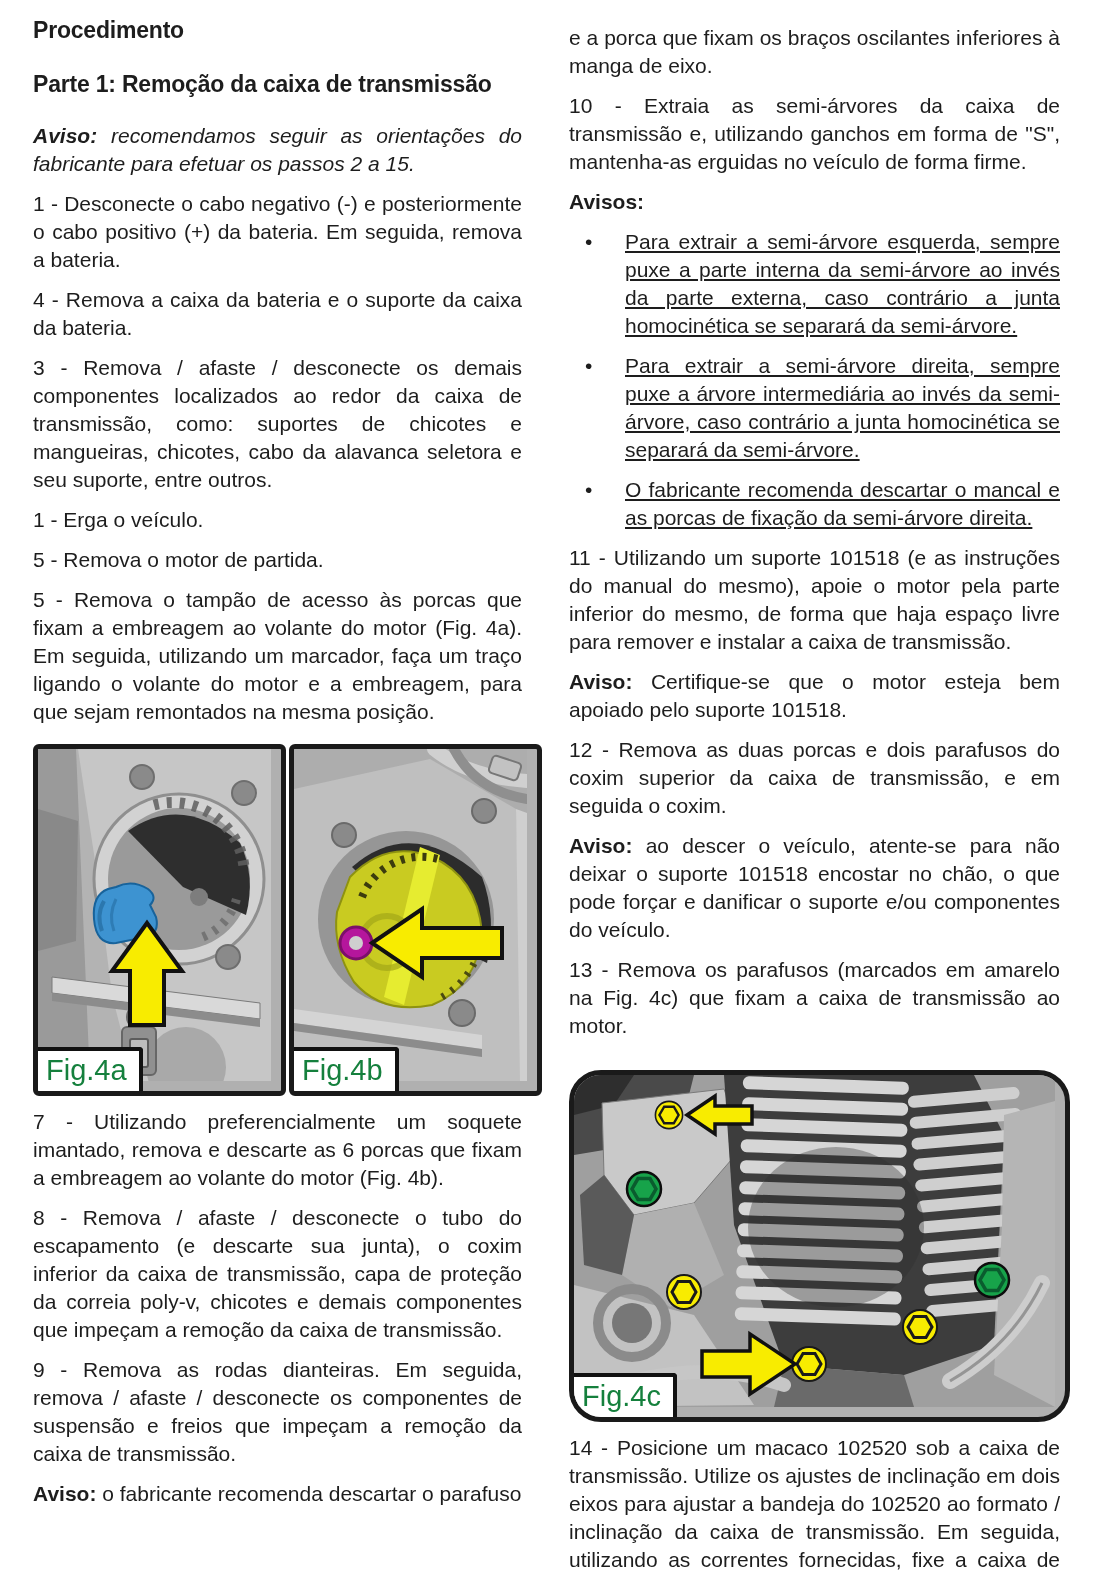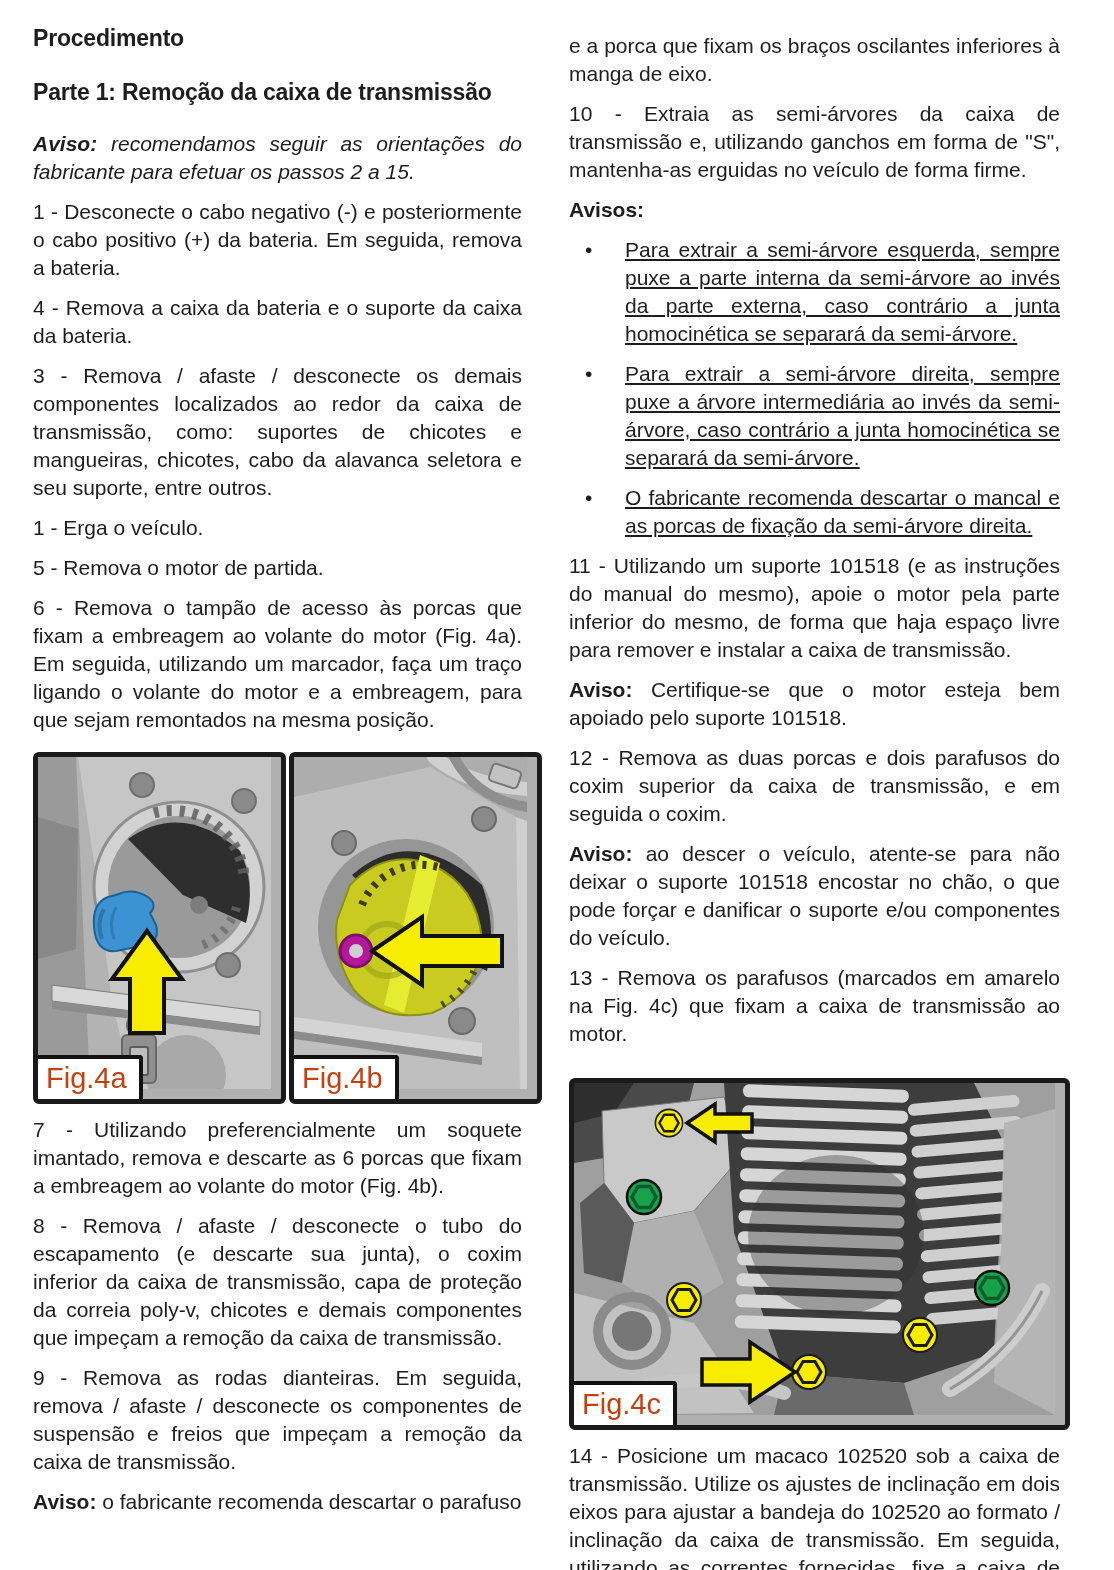--- a/index.html
+++ b/index.html
@@ -4,21 +4,21 @@
 <style>
   html,body{margin:0;padding:0;background:#ffffff;}
   .page{
     position:relative;
     width:1114px;height:1570px;
     overflow:hidden;
     background:#ffffff;
     color:#1d1d1d;
     font-family:"Liberation Sans","DejaVu Sans",sans-serif;
     box-sizing:border-box;
-    padding:16px 54px 0 33px;
+    padding:8px 54px 0 33px;
     display:flex;
     gap:47px;
   }
   .col{width:489px;}
   .col-right{width:491px;}
   h1,h2{
     font-size:23px;
     line-height:28px;
     margin:0;
     font-weight:bold;
@@ -60,21 +60,21 @@
   }
   .fig-panel svg{display:block;}
   .fig-label{
     position:absolute;
     left:0;bottom:0;
     background:#ffffff;
     border:4px solid #111111;
     padding:2px 12px 4px 8px;
     font-size:29px;
     line-height:34px;
-    color:#c2410c;
+    color:#15803d;
     border-bottom:none;
     border-left:none;
     border-top-right-radius:4px;
   }
   .figure-single{margin:30px 0 12px 0;}
 </style>
 </head>
 <body>
 
 <div class="page">
@@ -83,21 +83,21 @@
     <h1>Procedimento</h1>
     <h2>Parte 1: Remoção da caixa de transmissão</h2>
 
     <p class="para first"><b>Aviso:</b> <span>recomendamos seguir as orientações do fabricante para efetuar os passos 2 a 15.</span></p>
 
     <p class="para">1 - Desconecte o cabo negativo (-) e posteriormente o cabo positivo (+) da bateria. Em seguida, remova a bateria.</p>
     <p class="para">4 - Remova a caixa da bateria e o suporte da caixa da bateria.</p>
     <p class="para">3 - Remova / afaste / desconecte os demais componentes localizados ao redor da caixa de transmissão, como: suportes de chicotes e mangueiras, chicotes, cabo da alavanca seletora e seu suporte, entre outros.</p>
     <p class="para">1 - Erga o veículo.</p>
     <p class="para">5 - Remova o motor de partida.</p>
-    <p class="para">6 - Remova o tampão de acesso às porcas que fixam a embreagem ao volante do motor (Fig. 4a). Em seguida, utilizando um marcador, faça um traço ligando o volante do motor e a embreagem, para que sejam remontados na mesma posição.</p>
+    <p class="para">5 - Remova o tampão de acesso às porcas que fixam a embreagem ao volante do motor (Fig. 4a). Em seguida, utilizando um marcador, faça um traço ligando o volante do motor e a embreagem, para que sejam remontados na mesma posição.</p>
 
     <div class="figure-duo">
 
       <div class="fig-panel" style="width:243px;height:342px;">
         <svg width="233" height="332" viewBox="0 0 233 332">
           <rect width="233" height="332" fill="#b3b3b3"></rect>
           <polygon points="0,0 38,0 52,332 0,332" fill="#9a9a9a"></polygon>
           <polygon points="0,60 40,72 38,192 0,202" fill="#898989"></polygon>
           <polygon points="40,0 233,0 233,332 96,332 74,246 58,118 46,40" fill="#c6c6c6"></polygon>
           <circle cx="141" cy="130" r="85" fill="#d2d2d2" stroke="#8f8f8f" stroke-width="3"></circle>
@@ -183,21 +183,21 @@
 
     <p class="para"><b>Aviso:</b> <span>Certifique-se que o motor esteja bem apoiado pelo suporte 101518.</span></p>
 
     <p class="para">12 - Remova as duas porcas e dois parafusos do coxim superior da caixa de transmissão, e em seguida o coxim.</p>
 
     <p class="para"><b>Aviso:</b> <span>ao descer o veículo, atente-se para não deixar o suporte 101518 encostar no chão, o que pode forçar e danificar o suporte e/ou componentes do veículo.</span></p>
 
     <p class="para">13 - Remova os parafusos (marcados em amarelo na Fig. 4c) que fixam a caixa de transmissão ao motor.</p>
 
     <div class="figure-single">
-      <div class="fig-panel" style="width:491px;height:342px;">
+      <div class="fig-panel" style="width:491px;height:342px;border-radius:32px;">
         <svg width="481" height="332" viewBox="0 0 481 332">
           <defs>
             <rect id="slatA" x="164" width="166" height="13" rx="6" fill="#d6d6d6"></rect>
             <rect id="slatB" x="344" width="112" height="12" rx="6" fill="#cfcfcf"></rect>
             <g id="boltY">
               <circle r="17" stroke="#1a1a1a" stroke-width="2"></circle>
               <polygon points="12,0 6,10.4 -6,10.4 -12,0 -6,-10.4 6,-10.4" stroke="#1a1a1a" stroke-width="3"></polygon>
             </g>
             <g id="boltG">
               <circle r="17" stroke="#0d0d0d" stroke-width="2.5"></circle>

